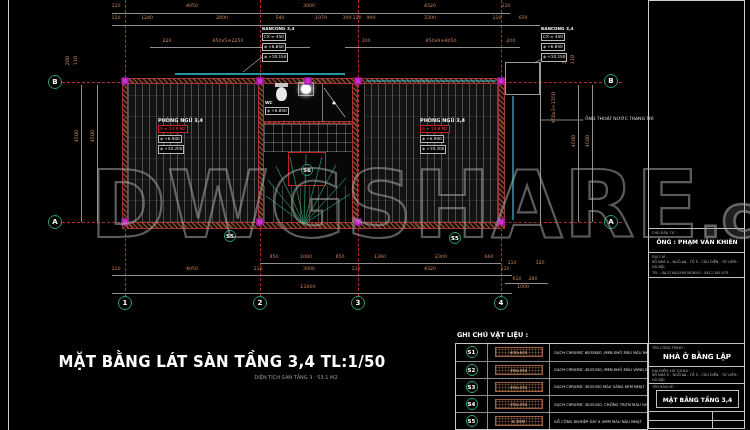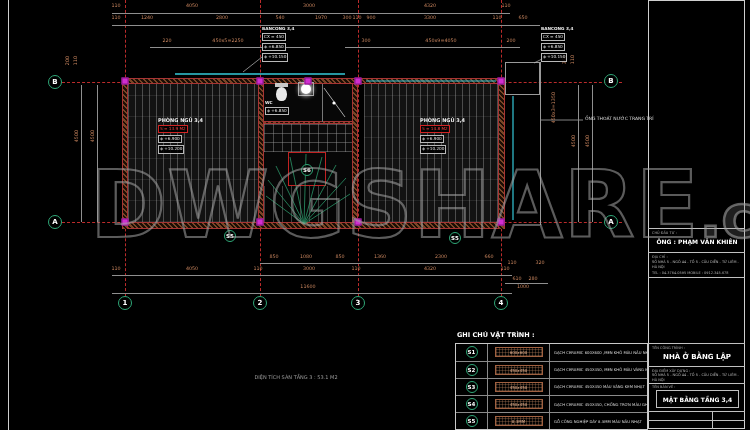--- a/index.html
+++ b/index.html
@@ -277,24 +277,25 @@
         <span>+10.150</span>
       </div>
   </div>
 
   <span class="a" style="left:585px;top:116px;font-size:4.5px;color:#ddd;white-space:nowrap;z-index:5">ỐNG THOÁT NƯỚC TRANG TRÍ</span>
 
   <div class="wm">
     <b>DWGSHARE</b><i>.com</i>
   </div>
 
+  <span class="a" style="left:222px;top:355px;transform:translateX(-50%);font:bold 15px/1 'DejaVu Sans',sans-serif;color:#fff;letter-spacing:.3px;white-space:nowrap;z-index:6">MẶT BẰNG LÁT SÀN TẦNG 3,4 TL:1/50</span>
   <span class="a" style="left:296px;top:374px;transform:translateX(-50%);font-size:5px;color:#9a9a9a;white-space:nowrap;z-index:6">DIỆN TÍCH SÀN TẦNG 3 :  53.1 M2</span>
 
   <div class="a" style="left:455px;top:330px;z-index:6">
-    <div style="font:bold 6.5px/1 'DejaVu Sans',sans-serif;color:#fff;margin:2px 0 4px 2px">GHI CHÚ VẬT TRÌNH :</div>
+    <div style="font:bold 6.5px/1 'DejaVu Sans',sans-serif;color:#fff;margin:2px 0 4px 2px">GHI CHÚ VẬT LIỆU :</div>
     <div style="width:193px;border:1px solid #c8c8c8">
       <div class="lgrow">
         <div class="lgtag">
             <span>S1</span>
           </div>
         <div class="lgsw">
             <span>600x600</span>
           </div>
         <div class="lgdesc">GẠCH CERAMIC 600X600 ,MEN KHÔ MÀU NÂU NHẠT</div>
       </div>

